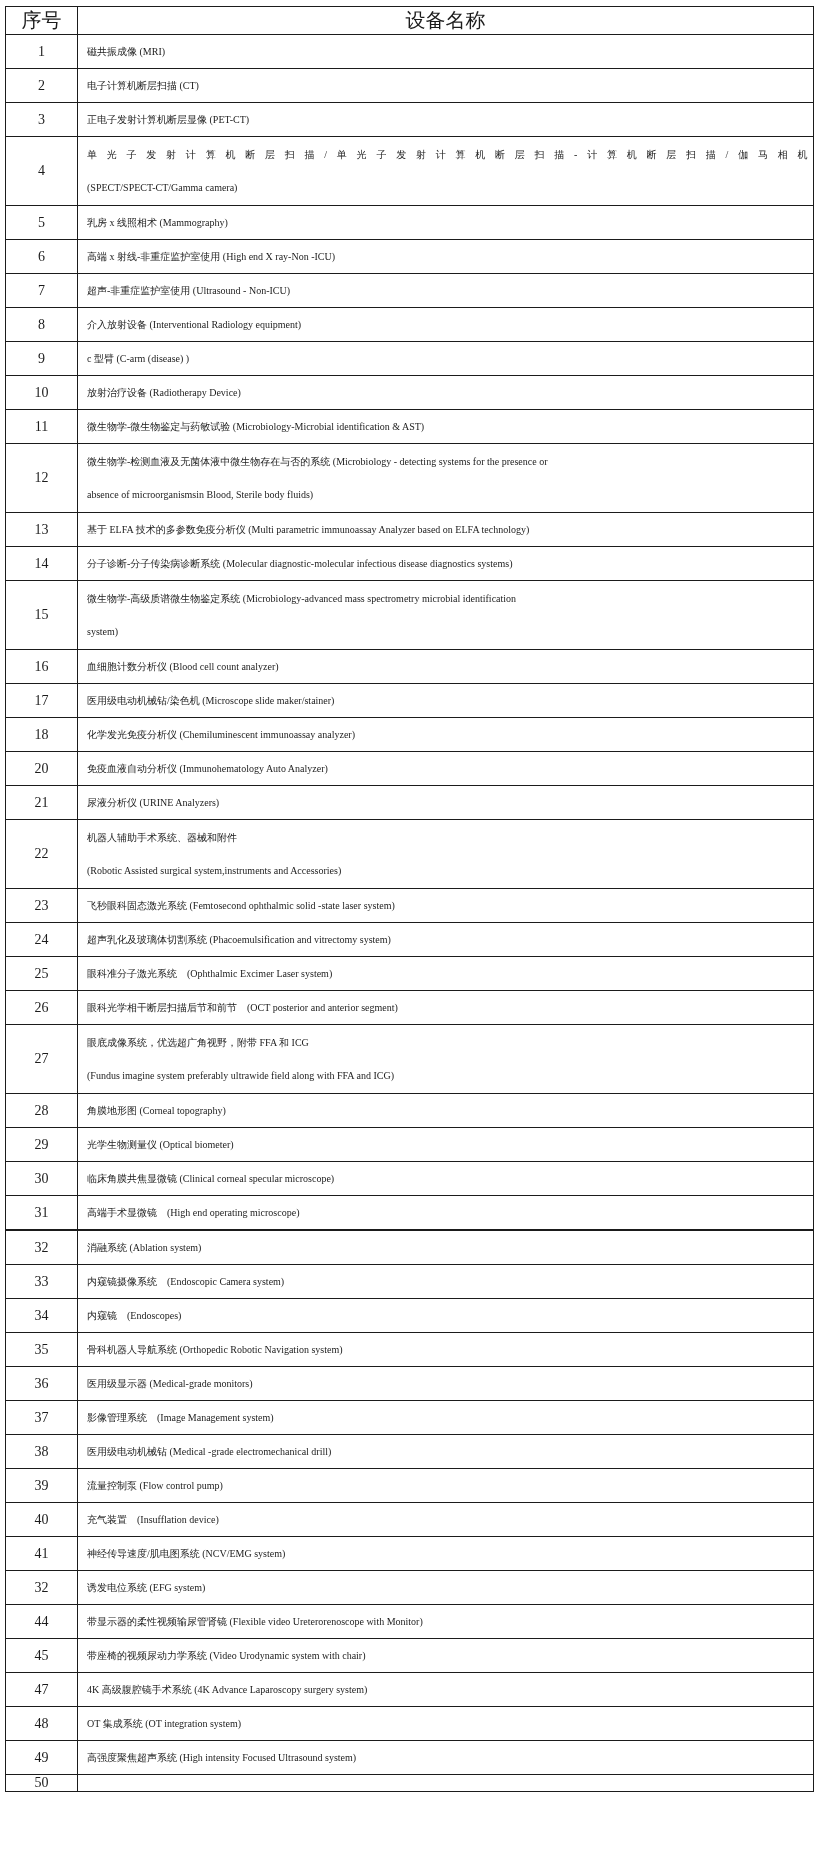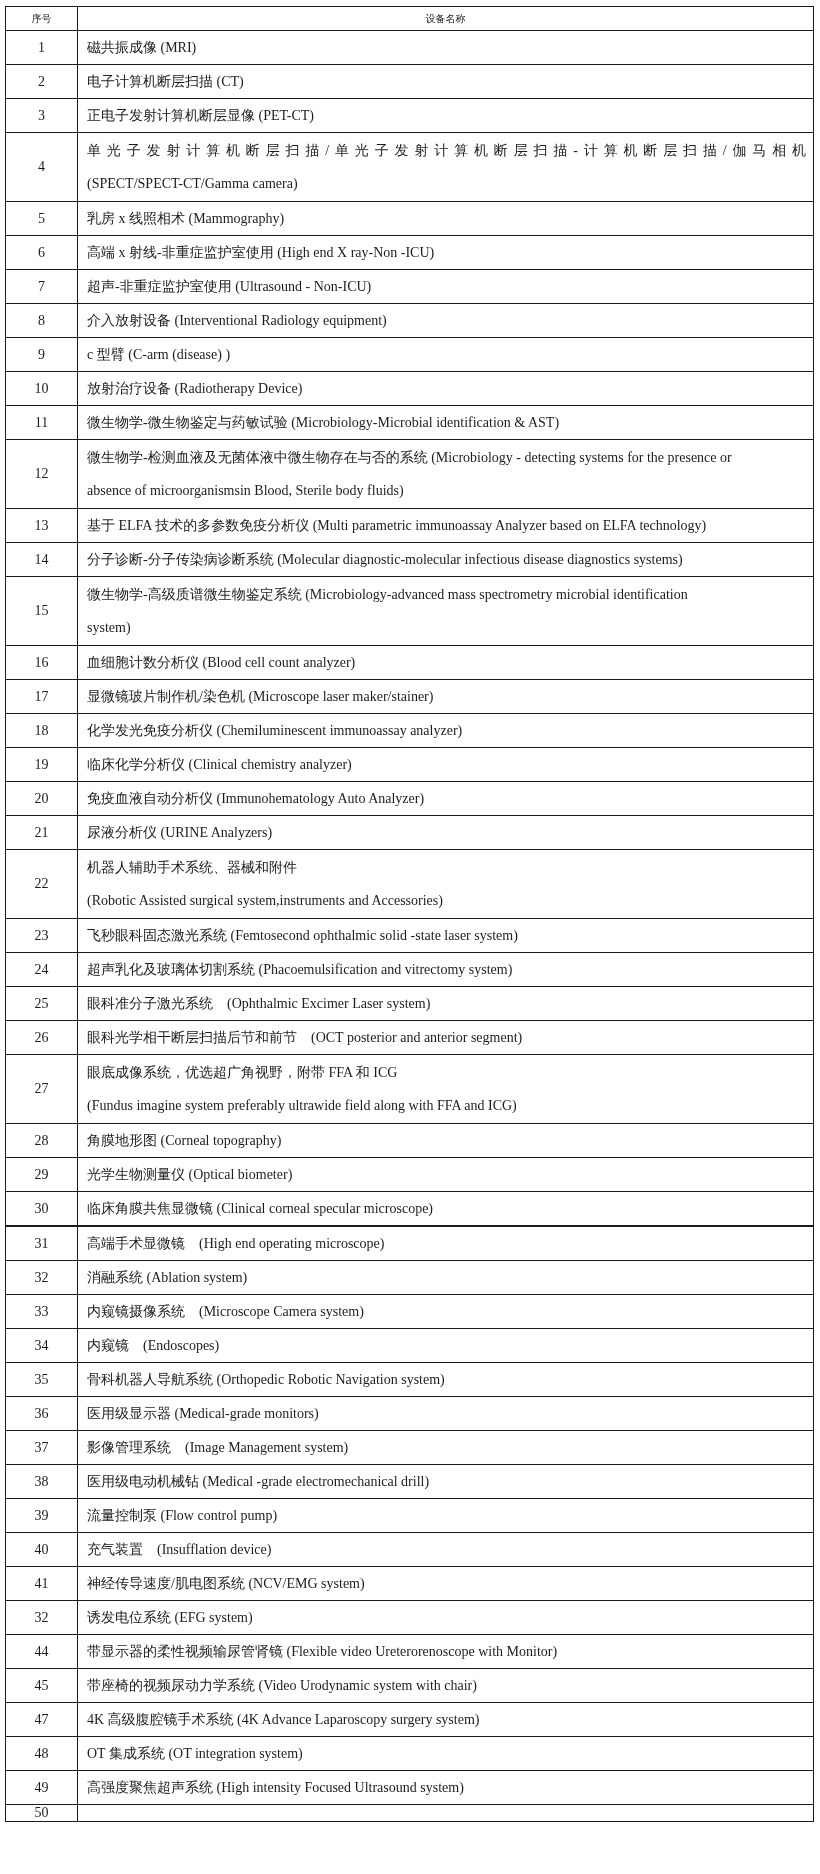--- a/index.html
+++ b/index.html
@@ -22,34 +22,34 @@
     width: 808px;
   }
   table.equip th,
   table.equip td {
     border: 1px solid #1b1b1b;
     vertical-align: middle;
     font-weight: normal;
   }
   table.equip th {
     height: 23px;
-    font-size: 10px;
+    font-size: 20px;
     text-align: center;
     padding: 0;
   }
   col.c-no   { width: 72px; }
   col.c-name { width: 736px; }
   td.col-no {
     text-align: center;
     font-size: 14px;
     padding: 0;
   }
   td.col-name {
     padding: 1px 2px 1px 9px;
-    font-size: 14px;
+    font-size: 10px;
   }
   td.col-name .line {
     line-height: 31px;
     white-space: nowrap;
     overflow: hidden;
   }
   tr.multi td.col-name .line {
     line-height: 33px;
   }
   
@@ -175,33 +175,27 @@
       </tr>
       <tr>
         <td class="col-no">16</td>
         <td class="col-name">
           <div class="line">血细胞计数分析仪 (Blood cell count analyzer)</div>
         </td>
       </tr>
       <tr>
         <td class="col-no">17</td>
         <td class="col-name">
-          <div class="line">显微镜玻片制作机/染色机 (Microscope laser maker/stainer)</div>
+          <div class="line">医用级电动机械钻/染色机 (Microscope slide maker/stainer)</div>
         </td>
       </tr>
       <tr>
         <td class="col-no">18</td>
         <td class="col-name">
           <div class="line">化学发光免疫分析仪 (Chemiluminescent immunoassay analyzer)</div>
-        </td>
-      </tr>
-      <tr>
-        <td class="col-no">19</td>
-        <td class="col-name">
-          <div class="line">临床化学分析仪 (Clinical chemistry analyzer)</div>
         </td>
       </tr>
       <tr>
         <td class="col-no">20</td>
         <td class="col-name">
           <div class="line">免疫血液自动分析仪 (Immunohematology Auto Analyzer)</div>
         </td>
       </tr>
       <tr>
         <td class="col-no">21</td>
@@ -273,21 +267,21 @@
       </tr>
       <tr>
         <td class="col-no">32</td>
         <td class="col-name">
           <div class="line">消融系统 (Ablation system)</div>
         </td>
       </tr>
       <tr>
         <td class="col-no">33</td>
         <td class="col-name">
-          <div class="line">内窥镜摄像系统　(Microscope Camera system)</div>
+          <div class="line">内窥镜摄像系统　(Endoscopic Camera system)</div>
         </td>
       </tr>
       <tr>
         <td class="col-no">34</td>
         <td class="col-name">
           <div class="line">内窥镜　(Endoscopes)</div>
         </td>
       </tr>
       <tr>
         <td class="col-no">35</td>

